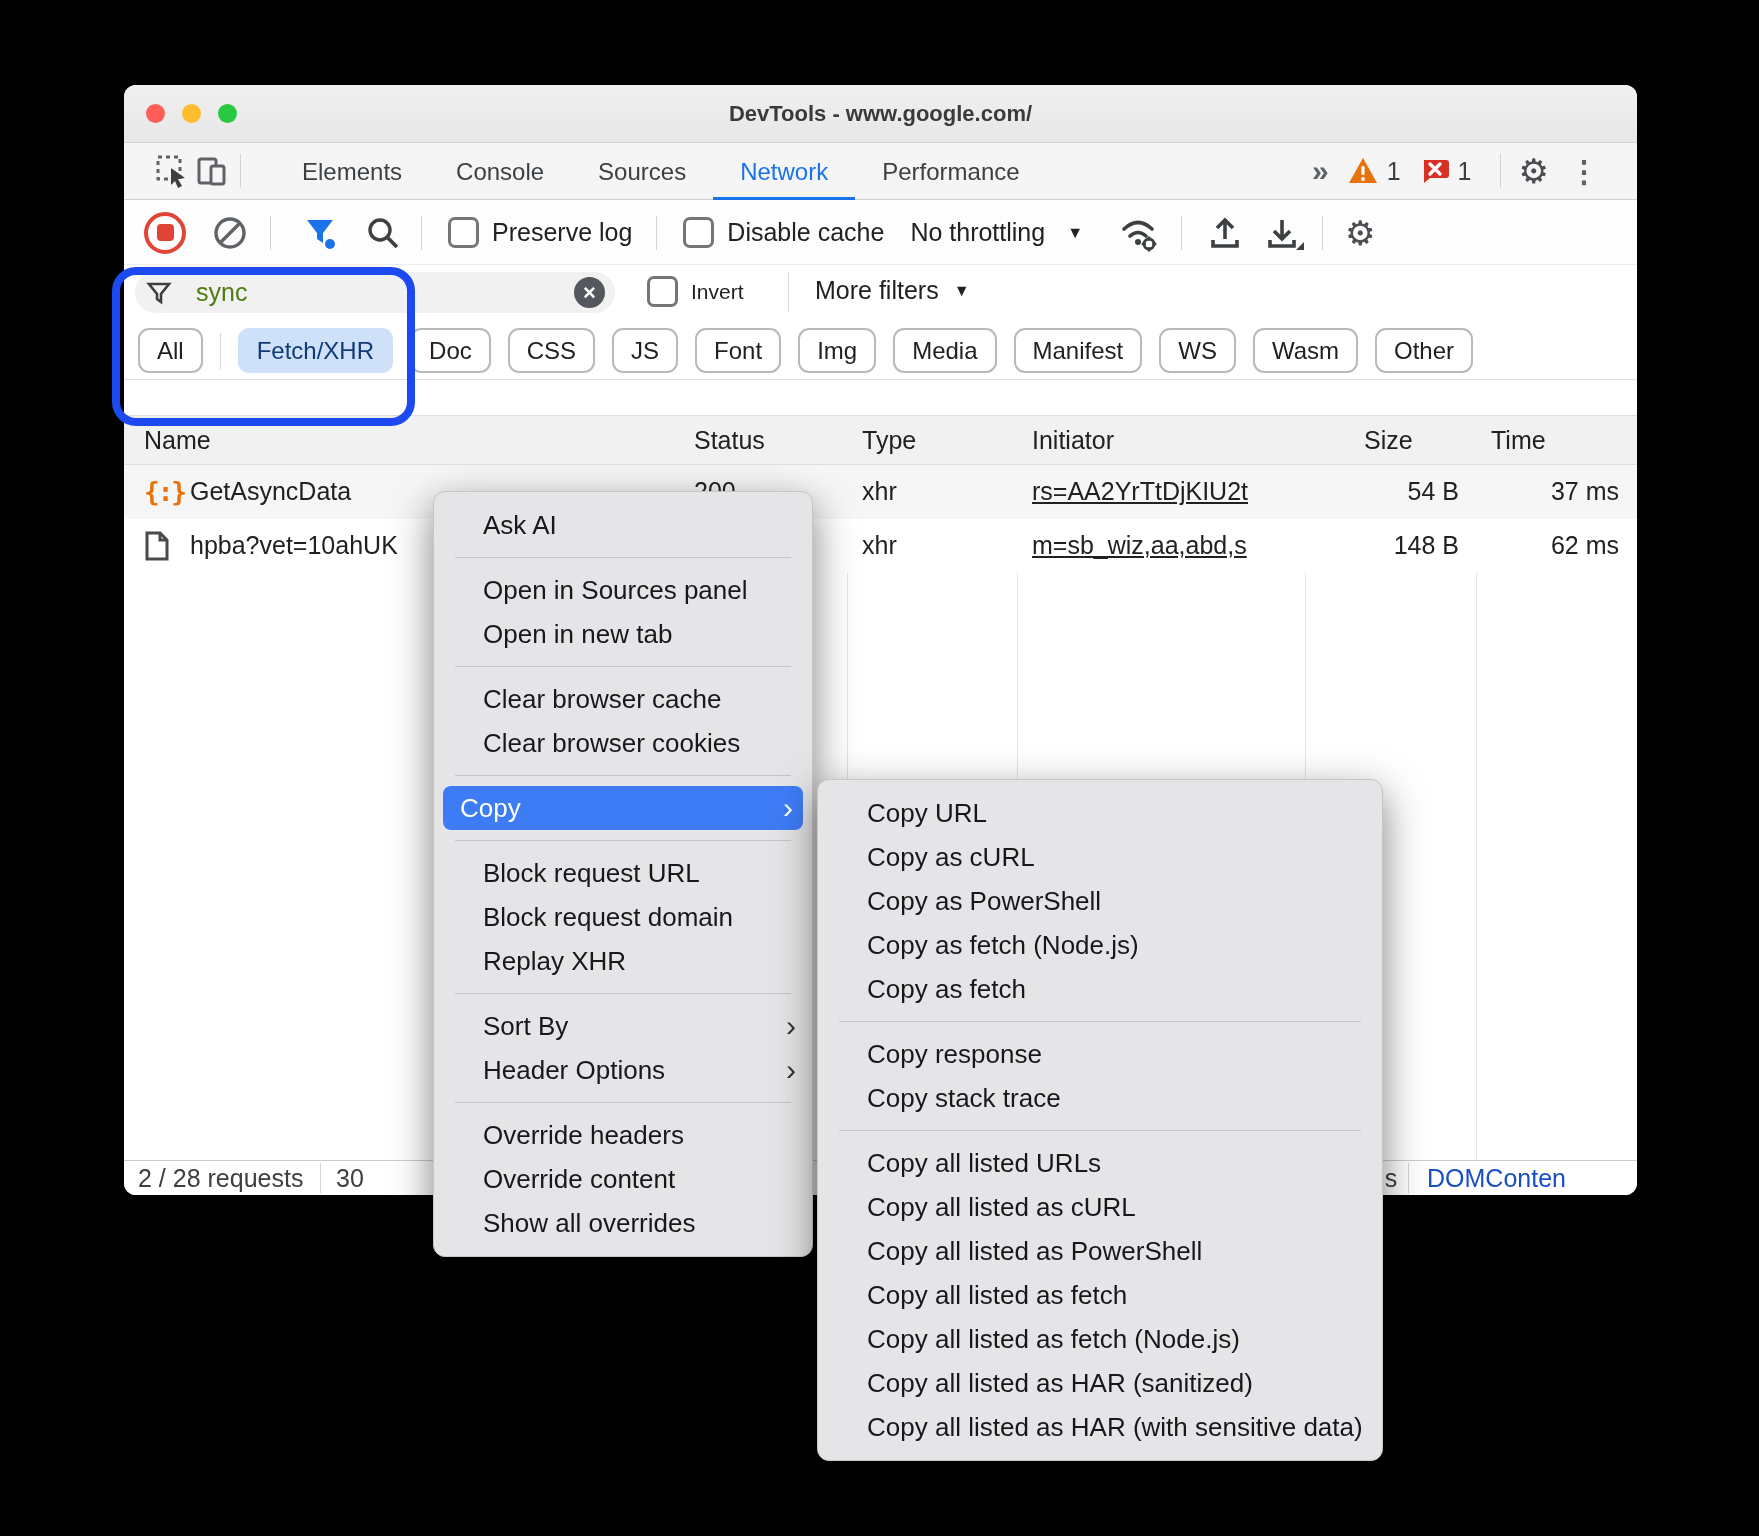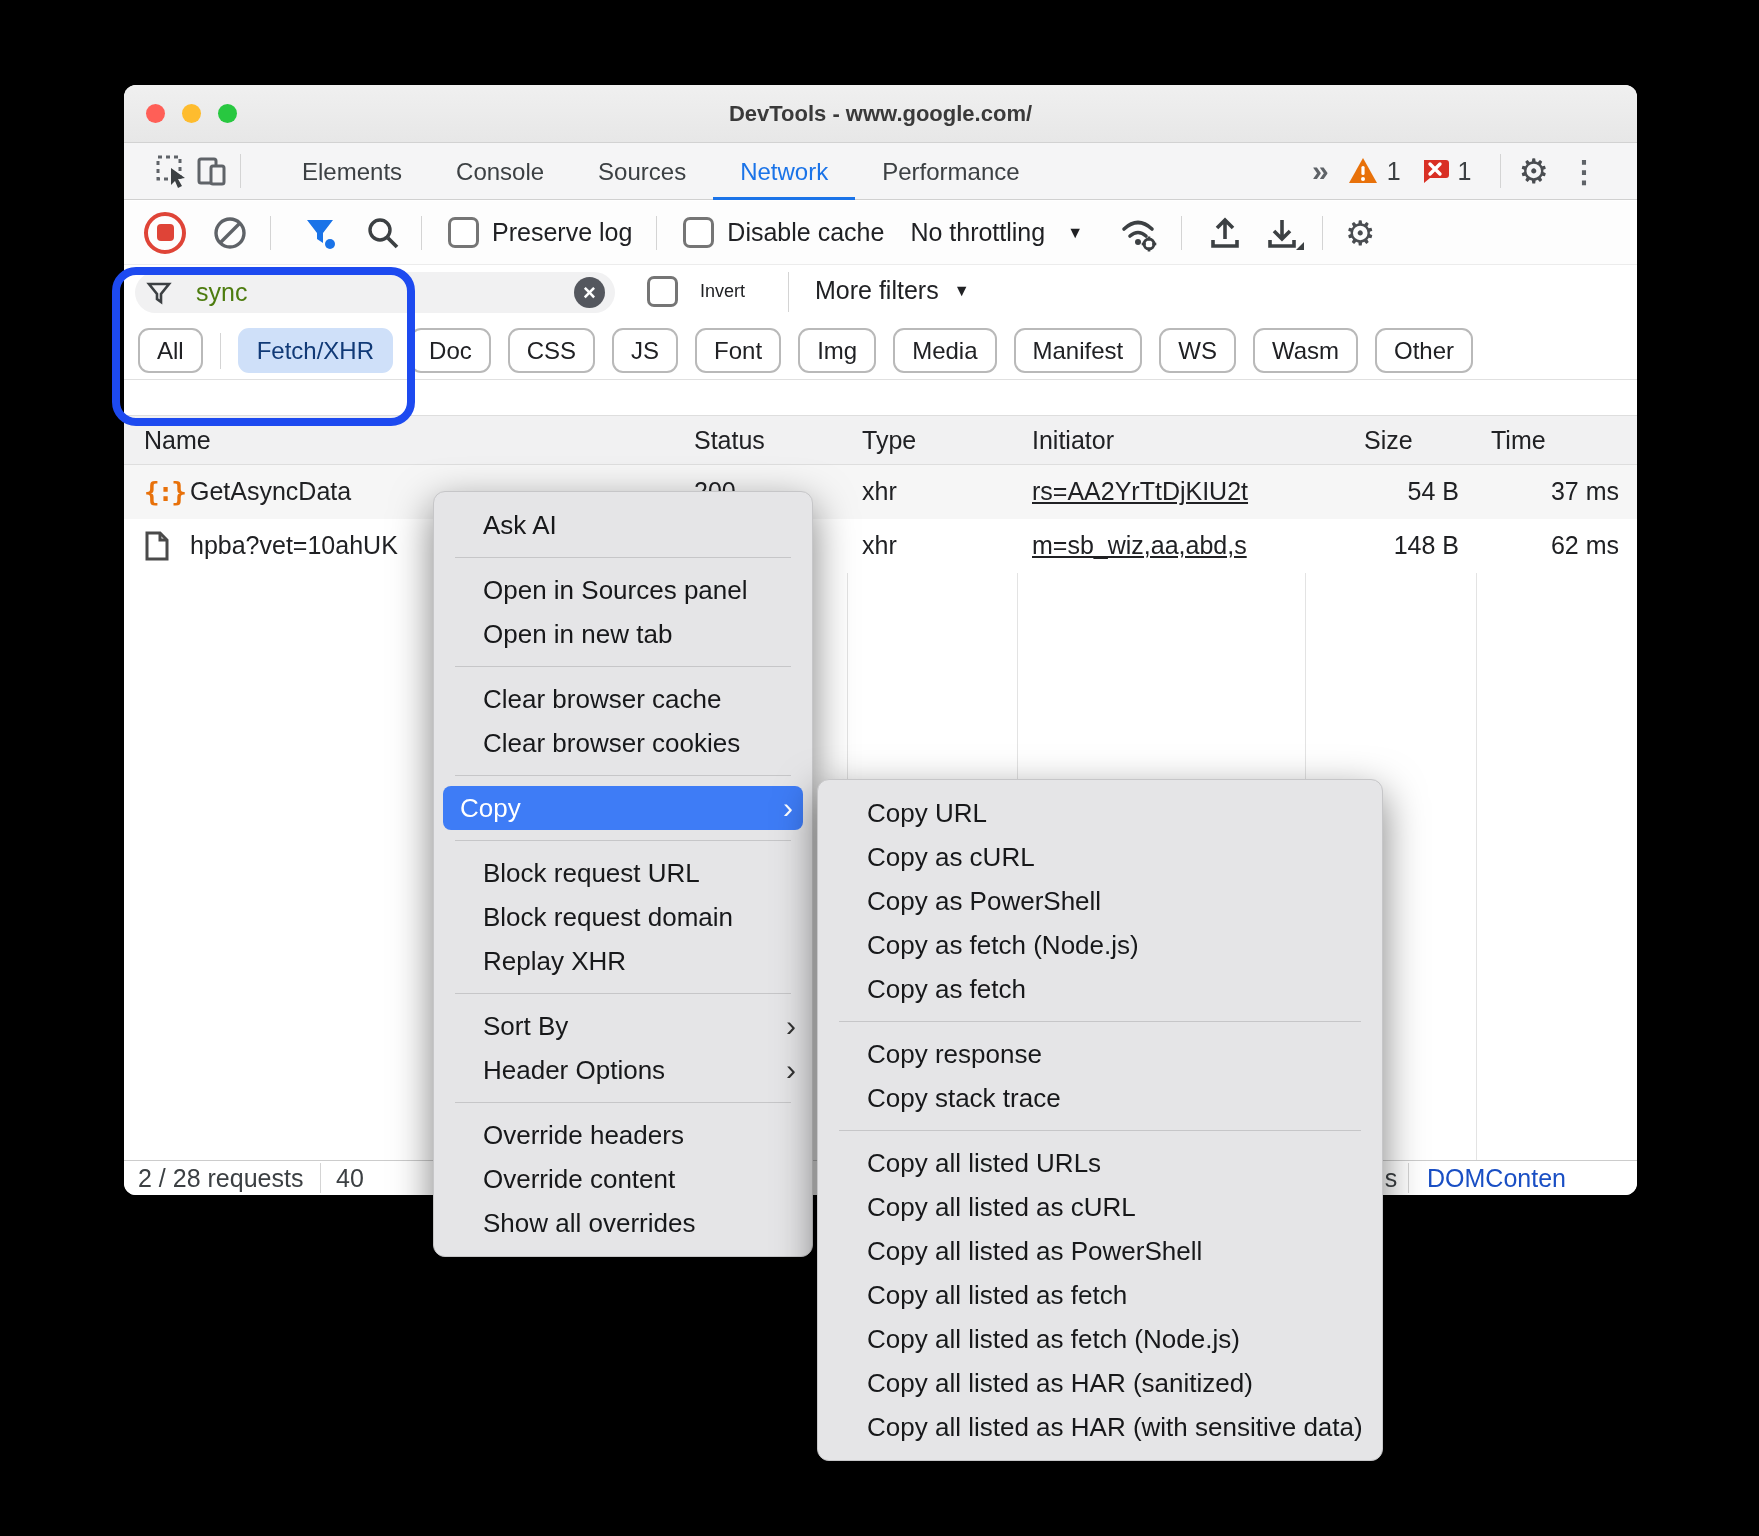--- a/index.html
+++ b/index.html
@@ -35,21 +35,21 @@
   .cb{width:25px;height:25px;border:3px solid #757575;border-radius:7px;background:#fff;}
   .ddcaret{font-size:16px;color:#202124;}
   .icongap{margin-left:26px;display:flex;align-items:center;}
   
   .filterarea{position:absolute;left:0;top:181px;width:100%;height:113px;background:#fff;border-bottom:1px solid #e0e0e0;}
   .fpill{position:absolute;left:11px;top:6px;width:480px;height:41px;background:#f1f1f2;border-radius:21px;
          display:flex;align-items:center;padding:0 10px;box-sizing:border-box;}
   .fpill .q{font-size:25px;color:#4d7c0f;margin-left:23px;flex:1;}
   .clearx{width:31px;height:31px;border-radius:50%;background:#54575e;color:#fff;display:flex;align-items:center;
           justify-content:center;font-size:22px;font-weight:bold;}
-  .invwrap{position:absolute;left:523px;top:10px;display:flex;align-items:center;gap:22px;font-size:18px;}
+  .invwrap{position:absolute;left:523px;top:10px;display:flex;align-items:center;gap:13px;font-size:21px;}
   .fdiv{position:absolute;left:664px;top:6px;width:1px;height:40px;background:#d4d4d4;}
   .morefilters{position:absolute;left:691px;top:10px;display:flex;align-items:center;gap:15px;font-size:25px;color:#202124;}
   .chiprow{position:absolute;left:14px;top:62px;display:flex;align-items:center;gap:17px;}
   .chip{height:41px;line-height:41px;padding:0 17px;border:2px solid #b9b9b9;border-radius:11px;background:#fff;
         font-size:24px;color:#202124;white-space:nowrap;}
   .chip.sel{background:#cfe0f9;border-color:#cfe0f9;color:#113a77;}
   .chipdiv{width:1px;height:36px;background:#d4d4d4;}
   
   .thead{position:absolute;left:0;top:330px;width:100%;height:50px;background:#f1f1f2;border-top:1px solid #dedede;
          border-bottom:1px solid #dedede;font-size:25px;color:#202124;box-sizing:border-box;}
@@ -268,21 +268,21 @@
     <span class="cell" style="left:66px;">hpba?vet=10ahUK</span>
     <span class="cell" style="left:738px;">xhr</span>
     <span class="cell initlink" style="left:908px;">m=sb_wiz,aa,abd,s</span>
     <span class="cell" style="right:178px;">148 B</span>
     <span class="cell" style="right:18px;">62 ms</span>
   </div>
 
   <div class="statusbar">
     <span style="left:14px;">2 / 28 requests</span>
     <div class="sdiv" style="left:196px;"></div>
-    <span style="left:212px;">40</span>
+    <span style="left:212px;">30</span>
     <span style="left:1240px;">2 s</span>
     <div class="sdiv" style="left:1284px;"></div>
     <span style="left:1303px;color:#1a4fc4;">DOMConten</span>
   </div>
 </div>
 
 <div class="annotation"></div>
 
 <div class="menu" style="left:433px;top:491px;width:380px;">
   <div class="mi">Ask AI</div>

